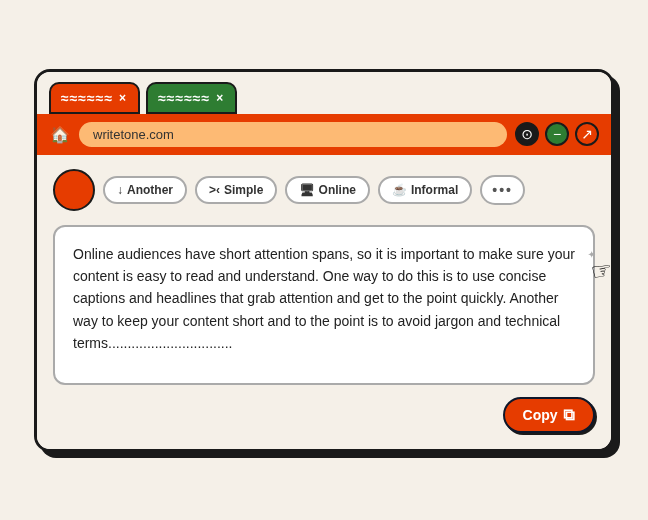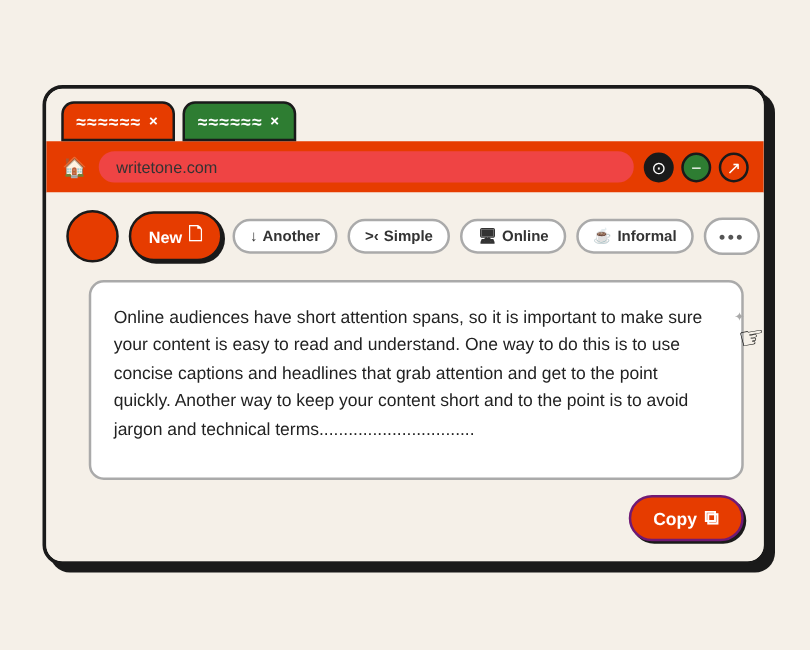--- a/index.html
+++ b/index.html
@@ -79,21 +79,21 @@
       height: 22px;
       background: #e63c00;
       display: flex;
       align-items: center;
       justify-content: center;
       font-size: 16px;
     }
 
     .address-bar {
       flex: 1;
-      background: #ef4444;
+      background: #fdba74;
       border-radius: 20px;
       padding: 5px 14px;
       font-size: 13px;
       color: #333;
       font-weight: 500;
     }
 
     .browser-controls {
       display: flex;
       align-items: center;
@@ -196,21 +196,20 @@
     }
 
     
     .text-content-box {
       background: white;
       border: 2px solid #aaa;
       border-radius: 12px;
       padding: 16px 18px;
       position: relative;
       min-height: 160px;
-      margin-left: 18px;
     }
 
     .text-content {
       font-size: 14px;
       line-height: 1.6;
       color: #222;
     }
 
     
     .cursor-area {
@@ -236,21 +235,21 @@
     
     .copy-btn-row {
       display: flex;
       justify-content: flex-end;
       margin-top: 12px;
     }
 
     .btn-copy {
       background: #e63c00;
       color: white;
-      border: 2px solid #701a75;
+      border: 2px solid #0f172a;
       border-radius: 20px;
       padding: 7px 18px;
       font-size: 14px;
       font-weight: 700;
       cursor: pointer;
       display: flex;
       align-items: center;
       gap: 6px;
       box-shadow: 2px 2px 0 #1a1a1a;
     }
@@ -285,24 +284,20 @@
       <div class="ctrl-btn ctrl-green">−</div>
       <div class="ctrl-btn ctrl-orange">↗</div>
     </div>
   </div>
 
   <div class="main-content">
 
     <div class="toolbar-row">
       <div class="avatar-circle"></div>
 
-      <button class="btn-new">
-        <span>New</span>
-        <span class="btn-doc-icon">🗋</span>
-      </button>
 
       <button class="pill-btn">
         <span>↓</span>
         <span>Another</span>
       </button>
 
       <button class="pill-btn">
         <span>&gt;‹</span>
         <span>Simple</span>
       </button>

